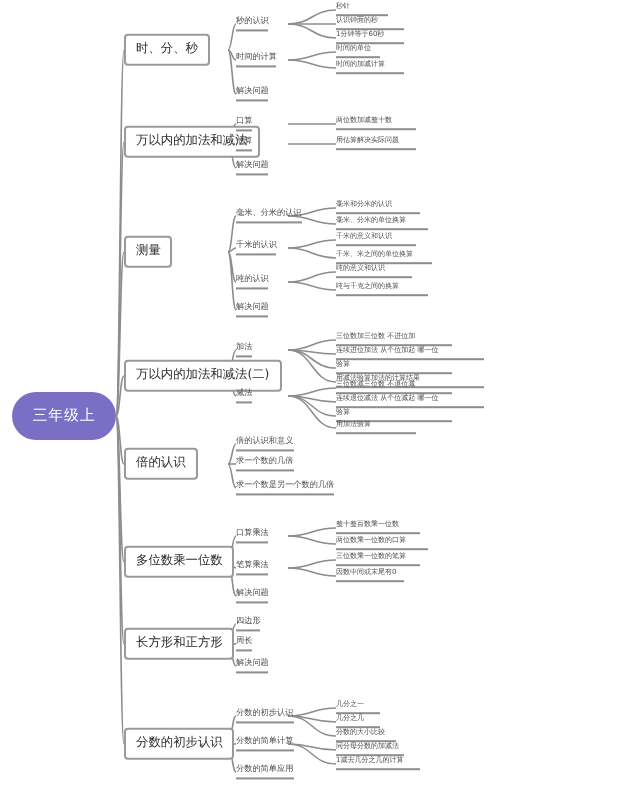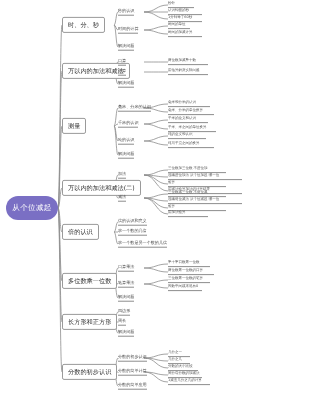--- a/index.html
+++ b/index.html
@@ -102,21 +102,21 @@
       <path d="M58,208 C60,208 60,372 62,372"></path>
       <path d="M114,372 C116,372 116,358 118,358"></path>
       <path d="M144,358 C156,358 156,354 168,354"></path>
       <path d="M144,358 C156,358 156,361 168,361"></path>
       <path d="M144,358 C156,358 156,368 168,368"></path>
       <path d="M114,372 C116,372 116,372 118,372"></path>
       <path d="M144,372 C156,372 156,375 168,375"></path>
       <path d="M144,372 C156,372 156,382 168,382"></path>
       <path d="M114,372 C116,372 116,386 118,386"></path>
     </svg>
-<div class="node root" style="left: 6px; top: 196px; transform: none;">从个位减起</div>
+<div class="node root" style="left: 6px; top: 196px; transform: none;">三年级上</div>
     <div class="node l1" style="left: 62px; top: 25px;">时、分、秒</div>
     <div class="node l2" style="left: 118px; top: 12px;">秒的认识</div>
     <div class="node l3 dark" style="left: 168px; top: 5px; min-width: 26px;">秒针</div>
     <div class="node l3 dark" style="left: 168px; top: 12px; min-width: 34px;">认识钟面的秒</div>
     <div class="node l3 dark" style="left: 168px; top: 19px; min-width: 34px;">1分钟等于60秒</div>
     <div class="node l2" style="left: 118px; top: 30px;">时间的计算</div>
     <div class="node l3 dark" style="left: 168px; top: 26px; min-width: 22px;">时间的单位</div>
     <div class="node l3 dark" style="left: 168px; top: 34px; min-width: 34px;">时间的加减计算</div>
     <div class="node l2" style="left: 118px; top: 47px;">解决问题</div>
     <div class="node l1" style="left: 62px; top: 71px;">万以内的加法和减法</div>

